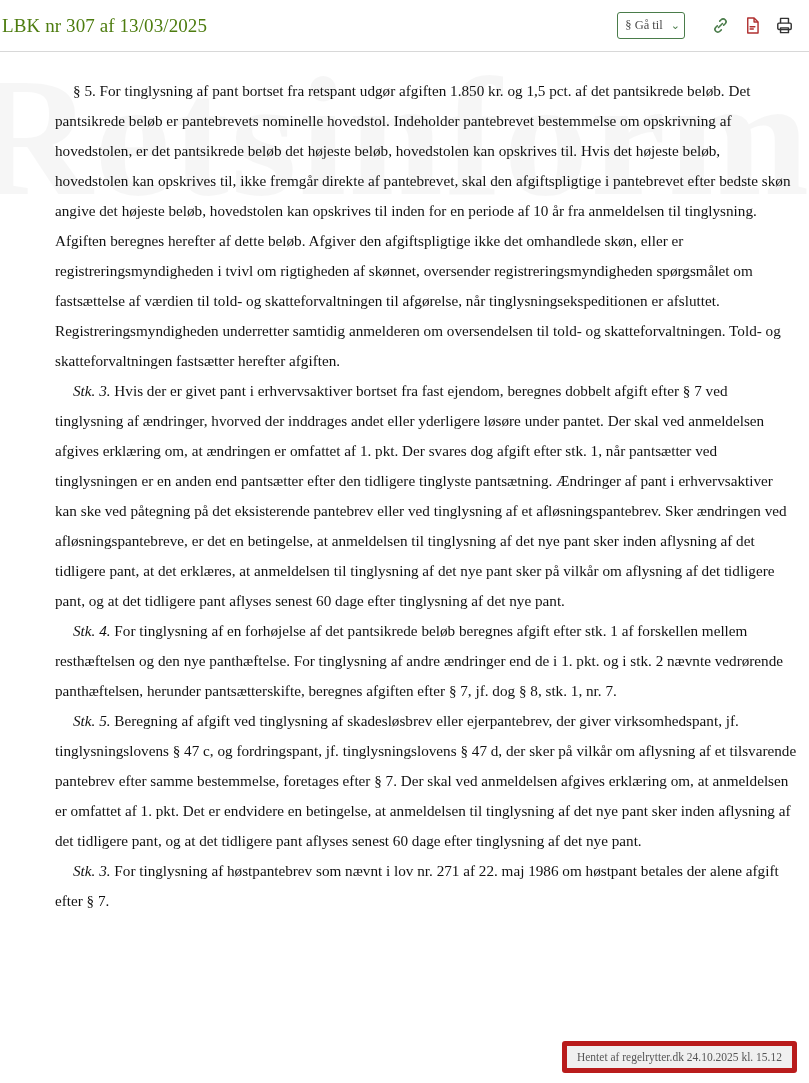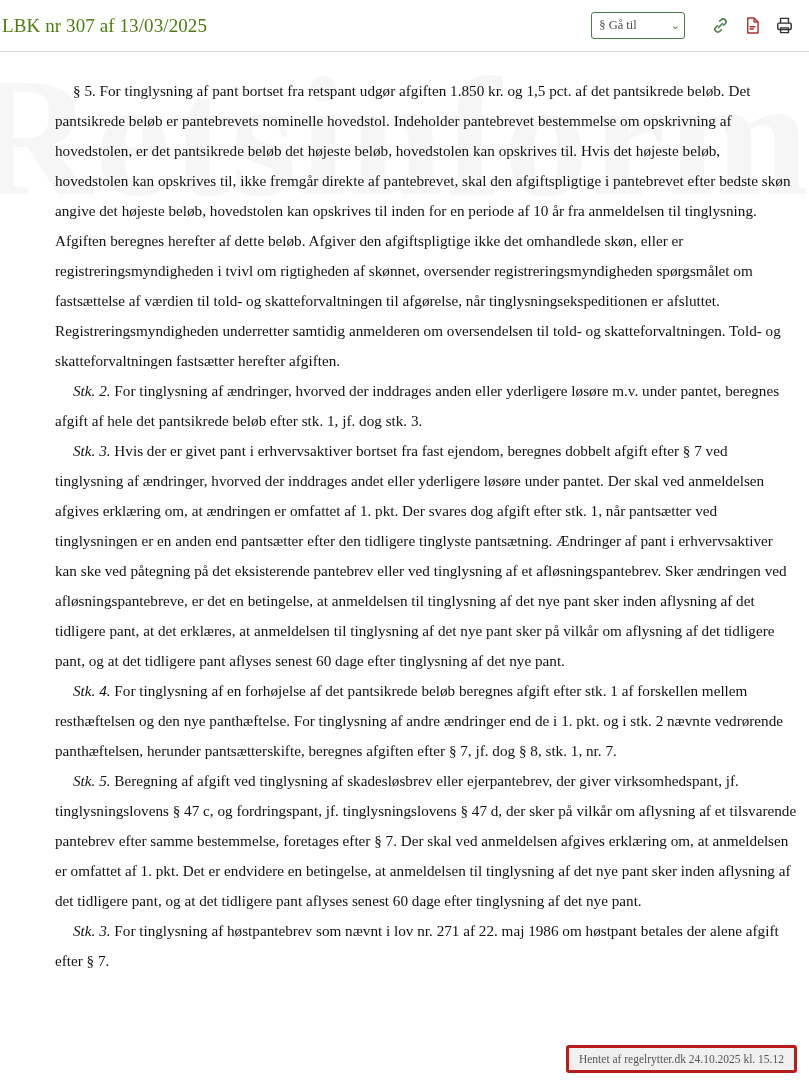--- a/index.html
+++ b/index.html
@@ -59,21 +59,20 @@
 
   .goto-box {
     display: flex;
     align-items: center;
     height: 27px;
     border: 1px solid #4a7c4a;
     border-radius: 3px;
     background: #ffffff;
     padding: 0 4px 0 7px;
     margin-right: 14px;
-    gap: 26px;
   }
   .goto-text {
     font-family: "Liberation Serif", serif;
     font-size: 12.5px;
     color: #4a4a4a;
     white-space: nowrap;
   }
   .goto-caret {
     margin-left: 8px;
     font-size: 11px;
@@ -111,21 +110,21 @@
   .para + .para { margin-top: 0px; }
   .stk-label { font-style: italic; }
 
   
   .footer-stamp {
     position: absolute;
     right: 12px;
     bottom: 10px;
     z-index: 4;
     background: #f0f0f0;
-    border: 3px solid #b91c1c;
+    border: 5px solid #b91c1c;
     border-radius: 3px;
     padding: 5px 10px;
     font-family: "Liberation Serif", serif;
     font-size: 11.5px;
     color: #555555;
     white-space: nowrap;
   }
 </style>
 </head>
 <body>
@@ -163,21 +162,20 @@
       <svg width="19" height="19" viewBox="0 0 24 24" fill="none" stroke="#333333" stroke-width="1.8" stroke-linejoin="round">
         <path d="M7 9V3h10v6"></path>
         <rect x="3.5" y="9" width="17" height="8" rx="1.5"></rect>
         <rect x="7" y="15" width="10" height="6"></rect>
       </svg>
     </div>
   </div>
 
   <div class="content">
     <p class="para">§ 5. For tinglysning af pant bortset fra retspant udgør afgiften 1.850 kr. og 1,5 pct. af det pantsikrede beløb. Det pantsikrede beløb er pantebrevets nominelle hovedstol. Indeholder pantebrevet bestemmelse om opskrivning af hovedstolen, er det pantsikrede beløb det højeste beløb, hovedstolen kan opskrives til. Hvis det højeste beløb, hovedstolen kan opskrives til, ikke fremgår direkte af pantebrevet, skal den afgiftspligtige i pantebrevet efter bedste skøn angive det højeste beløb, hovedstolen kan opskrives til inden for en periode af 10 år fra anmeldelsen til tinglysning. Afgiften beregnes herefter af dette beløb. Afgiver den afgiftspligtige ikke det omhandlede skøn, eller er registreringsmyndigheden i tvivl om rigtigheden af skønnet, oversender registreringsmyndigheden spørgsmålet om fastsættelse af værdien til told- og skatteforvaltningen til afgørelse, når tinglysningsekspeditionen er afsluttet. Registreringsmyndigheden underretter samtidig anmelderen om oversendelsen til told- og skatteforvaltningen. Told- og skatteforvaltningen fastsætter herefter afgiften.</p>
-    <p class="para"><span class="stk-label">Stk. 2.</span><span> For tinglysning af ændringer, hvorved der inddrages anden eller yderligere løsøre m.v. under pantet, beregnes afgift af hele det pantsikrede beløb efter stk. 1, jf. dog stk. 3.</span></p>
     <p class="para"><span class="stk-label">Stk. 3.</span><span> Hvis der er givet pant i erhvervsaktiver bortset fra fast ejendom, beregnes dobbelt afgift efter § 7 ved tinglysning af ændringer, hvorved der inddrages andet eller yderligere løsøre under pantet. Der skal ved anmeldelsen afgives erklæring om, at ændringen er omfattet af 1. pkt. Der svares dog afgift efter stk. 1, når pantsætter ved tinglysningen er en anden end pantsætter efter den tidligere tinglyste pantsætning. Ændringer af pant i erhvervsaktiver kan ske ved påtegning på det eksisterende pantebrev eller ved tinglysning af et afløsningspantebrev. Sker ændringen ved afløsningspantebreve, er det en betingelse, at anmeldelsen til tinglysning af det nye pant sker inden aflysning af det tidligere pant, at det erklæres, at anmeldelsen til tinglysning af det nye pant sker på vilkår om aflysning af det tidligere pant, og at det tidligere pant aflyses senest 60 dage efter tinglysning af det nye pant.</span></p>
     <p class="para"><span class="stk-label">Stk. 4.</span><span> For tinglysning af en forhøjelse af det pantsikrede beløb beregnes afgift efter stk. 1 af forskellen mellem resthæftelsen og den nye panthæftelse. For tinglysning af andre ændringer end de i 1. pkt. og i stk. 2 nævnte vedrørende panthæftelsen, herunder pantsætterskifte, beregnes afgiften efter § 7, jf. dog § 8, stk. 1, nr. 7.</span></p>
     <p class="para"><span class="stk-label">Stk. 5.</span><span> Beregning af afgift ved tinglysning af skadesløsbrev eller ejerpantebrev, der giver virksomhedspant, jf. tinglysningslovens § 47 c, og fordringspant, jf. tinglysningslovens § 47 d, der sker på vilkår om aflysning af et tilsvarende pantebrev efter samme bestemmelse, foretages efter § 7. Der skal ved anmeldelsen afgives erklæring om, at anmeldelsen er omfattet af 1. pkt. Det er endvidere en betingelse, at anmeldelsen til tinglysning af det nye pant sker inden aflysning af det tidligere pant, og at det tidligere pant aflyses senest 60 dage efter tinglysning af det nye pant.</span></p>
     <p class="para"><span class="stk-label">Stk. 3.</span><span> For tinglysning af høstpantebrev som nævnt i lov nr. 271 af 22. maj 1986 om høstpant betales der alene afgift efter § 7.</span></p>
   </div>
 
   <div class="footer-stamp">Hentet af regelrytter.dk 24.10.2025 kl. 15.12</div>
 
 </div>
 

